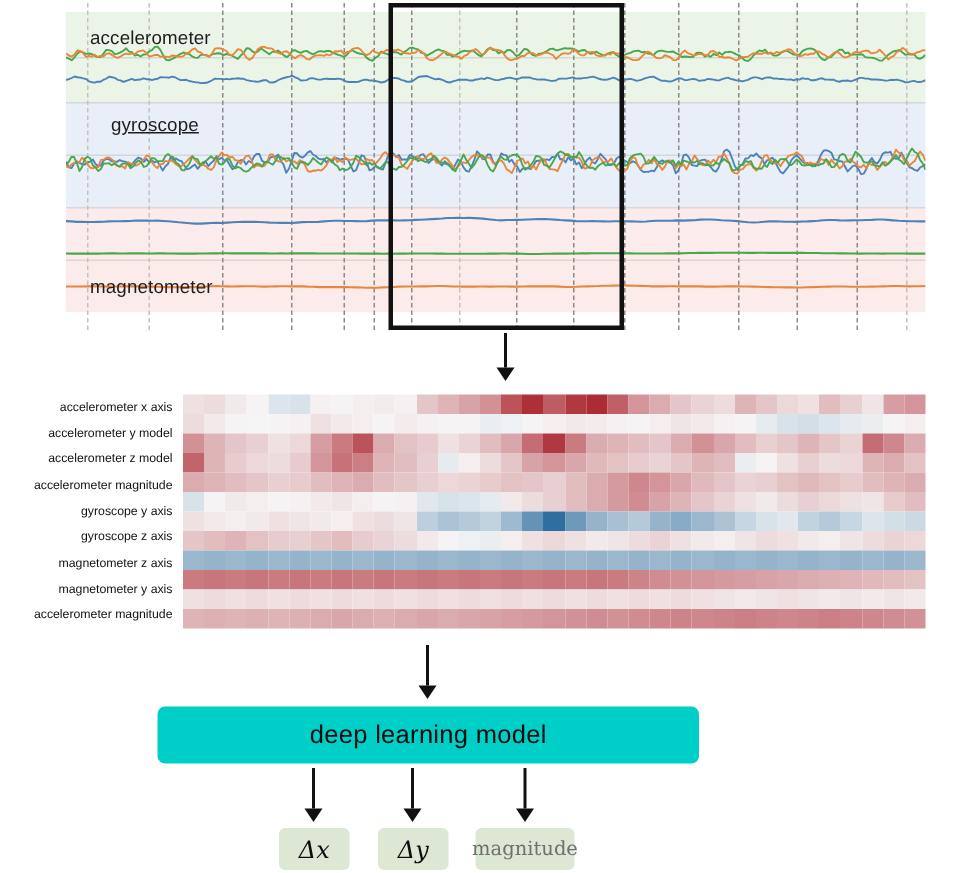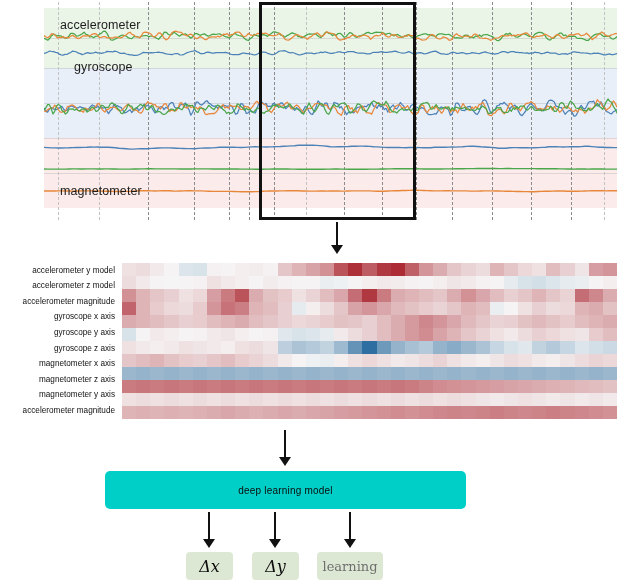--- a/index.html
+++ b/index.html
@@ -19,21 +19,21 @@
   .band-gyro{top:60px;height:70px;background:#e9eff8;}
   .band-magn{top:130px;height:70px;background:#fbeceb;}
   .band-hline{position:absolute;left:0;width:100%;height:1px;background:rgba(150,150,150,.28);}
   .vgrid{position:absolute;top:-6px;height:218px;width:0;border-left:1px dashed #8a8a8a;}
   .vgrid.light{border-left:1px dashed #c2c2c2;}
   .plot-label{
     position:absolute;font-size:12.5px;color:#1d1d1d;
     letter-spacing:.1px;white-space:nowrap;
   }
   #label-accelerometer{left:16px;top:10px;}
-  #label-gyroscope{left:30px;top:52px;}
+  #label-gyroscope{left:30px;top:68px;text-decoration:underline;}
   #label-magnetometer{left:16px;top:176px;}
   #traces{position:absolute;left:0;top:0;width:573px;height:200px;}
 
   
   #selection-box{
     position:absolute;left:259px;top:2px;width:157px;height:218px;
     border:3px solid #111;box-sizing:border-box;background:transparent;
   }
 
   
@@ -63,21 +63,21 @@
   }
   .hm-row{display:grid;}
   .hm-cell{width:100%;height:100%;}
 
   
   #model-box{
     position:absolute;left:105px;top:471px;width:361px;height:38px;
     background:#00cfc8;border-radius:5px;
     display:flex;align-items:center;justify-content:center;
   }
-  #model-label{font-size:10px;color:#0c0c0c;letter-spacing:.2px;}
+  #model-label{font-size:17px;color:#0c0c0c;letter-spacing:.2px;}
 
   
   .out-box{
     position:absolute;top:552px;height:28px;background:#dde8d4;border-radius:4px;
     display:flex;align-items:center;justify-content:center;
   }
   .out-math{
     font-family:"DejaVu Serif", serif;font-style:italic;
     font-size:16px;color:#0d0d0d;
   }
@@ -144,27 +144,26 @@
 
   <div id="selection-box" style="border-color: rgb(17, 17, 17);"></div>
 
   <div class="arrow" style="left:331px;top:222px;width:12px;height:32px;">
     <div class="shaft" style="height:23px;"></div>
     <div class="head"></div>
   </div>
 
   <div id="heatmap-section">
     <div id="heatmap-labels">
+        <div class="hm-label">accelerometer x axis</div>
         <div class="hm-label">accelerometer y model</div>
         <div class="hm-label">accelerometer z model</div>
         <div class="hm-label">accelerometer magnitude</div>
-        <div class="hm-label">gyroscope x axis</div>
         <div class="hm-label">gyroscope y axis</div>
         <div class="hm-label">gyroscope z axis</div>
-        <div class="hm-label">magnetometer x axis</div>
         <div class="hm-label">magnetometer z axis</div>
         <div class="hm-label">magnetometer y axis</div>
         <div class="hm-label">accelerometer magnitude</div>
       </div>
     <div id="heatmap-grid" style="grid-template-rows: repeat(12, 1fr);">
         <div class="hm-row" style="grid-template-columns: repeat(35, 1fr);">
           <div class="hm-cell" style="background: rgb(239, 225, 226);"></div>
           <div class="hm-cell" style="background: rgb(237, 220, 222);"></div>
           <div class="hm-cell" style="background: rgb(242, 234, 234);"></div>
           <div class="hm-cell" style="background: rgb(245, 243, 243);"></div>
@@ -632,16 +631,16 @@
     <div class="head"></div>
   </div>
 
   <div class="out-box" id="out-dx" style="background: rgb(221, 232, 212);">
     <span class="out-math">Δx</span>
   </div>
   <div class="out-box" id="out-dy" style="background: rgb(221, 232, 212); justify-content: center;">
     <span class="out-math">Δy</span>
   </div>
   <div class="out-box" id="out-activity" style="background: rgb(221, 232, 212);">
-    <span class="out-word">learning</span>
+    <span class="out-word">magnitude</span>
   </div>
 
 </div>
 
 </body></html>

